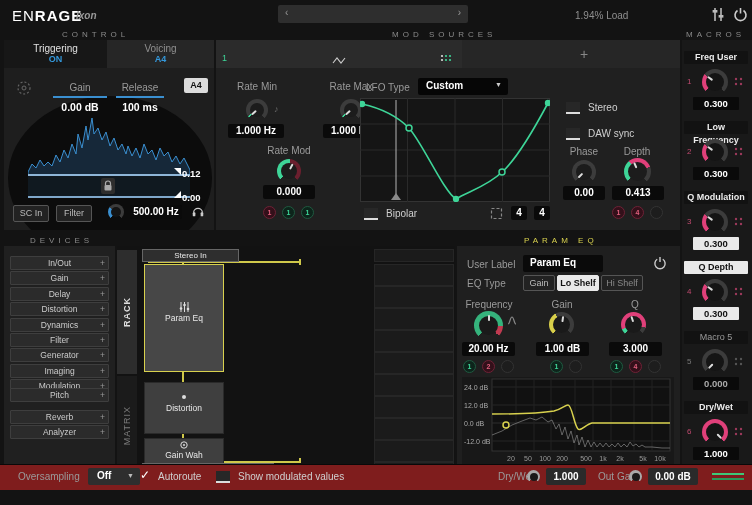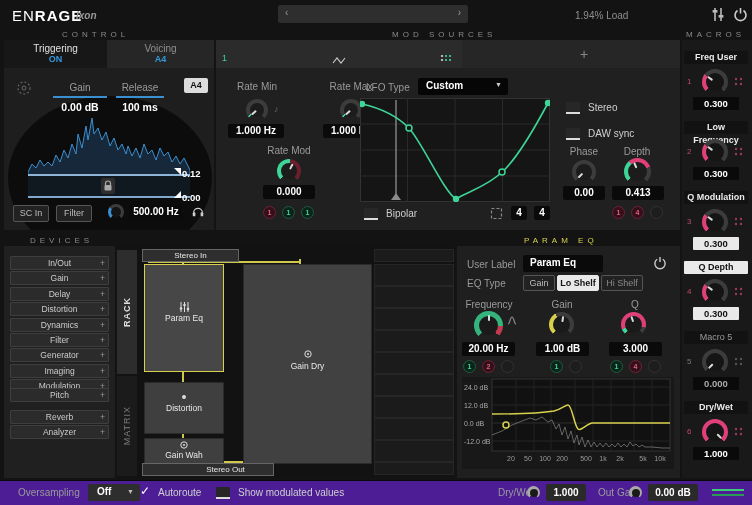--- a/index.html
+++ b/index.html
@@ -395,27 +395,20 @@
     </div>
 
     <div class="block" style="left:27px;top:192px;width:78px;height:24px;">
       <svg class="abs" style="left:35px;top:2px;" width="8" height="8" viewBox="0 0 8 8">
           <circle cx="4" cy="4" r="3.2" fill="none" stroke="#ddd"></circle>
           <circle cx="4" cy="4" r="1" fill="#ddd"></circle>
         </svg>
       <div class="abs" style="left:0;top:11px;width:78px;">Gain Wah</div>
     </div>
 
-    <div class="block" style="left:126px;top:18px;width:127px;height:198px;background:#414141;">
-      <svg class="abs" style="left:60px;top:85px;" width="8" height="8" viewBox="0 0 8 8">
-          <circle cx="4" cy="4" r="3.2" fill="none" stroke="#ddd"></circle>
-          <circle cx="4" cy="4" r="1" fill="#ddd"></circle>
-        </svg>
-      <div class="abs" style="left:0;top:96px;width:127px;">Gain Dry</div>
-    </div>
 
     <div class="block" style="left:25px;top:217px;width:95px;height:11px;line-height:11px;font-size:8px;background:#2e2e2e;border-color:#666;padding-left:35px;"><span>Stereo Out</span></div>
   </div>
 
   <div class="panel" style="left:457px;top:246px;width:223px;height:232px;background:#1f1f1f;">
     <span class="lbl" style="left:10px;top:13px;">User Label</span>
     <div class="abs" style="left:66px;top:9px;width:80px;height:17px;background:#0a0a0a;border-radius:2px;">
       <span class="abs" style="left:7px;top:2px;color:#fff;font-weight:bold;">Param Eq</span>
     </div>
     <svg class="abs" style="left:196px;top:10px;" width="14" height="14" viewBox="0 0 15 15">
@@ -489,21 +482,21 @@
       <text x="83" y="84" font-size="7" fill="#999" text-anchor="middle">100</text>
       <text x="100" y="84" font-size="7" fill="#999" text-anchor="middle">200</text>
       <text x="124" y="84" font-size="7" fill="#999" text-anchor="middle">500</text>
       <text x="141" y="84" font-size="7" fill="#999" text-anchor="middle">1k</text>
       <text x="158" y="84" font-size="7" fill="#999" text-anchor="middle">2k</text>
       <text x="181" y="84" font-size="7" fill="#999" text-anchor="middle">5k</text>
       <text x="198" y="84" font-size="7" fill="#999" text-anchor="middle">10k</text>
     </svg>
   </div>
 
-  <div class="abs" style="left:0;top:480px;width:752px;height:25px;background:#4c1d95;border-top:1px solid #090909;">
+  <div class="abs" style="left:0;top:464px;width:752px;height:25px;background:#7f1d1d;border-top:1px solid #090909;">
     <span class="lbl" style="left:18px;top:6px;">Oversampling</span>
     <div class="abs" style="left:88px;top:3px;width:52px;height:17px;background:#2e2e2e;border-radius:2px;">
       <span class="abs" style="left:9px;top:2px;color:#fff;font-weight:bold;">Off</span>
       <span class="abs" style="right:6px;top:4px;color:#bbb;font-size:7px;">▼</span>
     </div>
     <span class="abs" style="left:140px;top:3px;color:#fff;font-size:12px;">✓</span>
     <span class="lbl" style="left:158px;top:6px;color:#cfcfcf;">Autoroute</span>
     <div class="chk" style="left:216px;top:6px;"></div>
     <span class="lbl" style="left:238px;top:6px;color:#cfcfcf;">Show modulated values</span>
 

